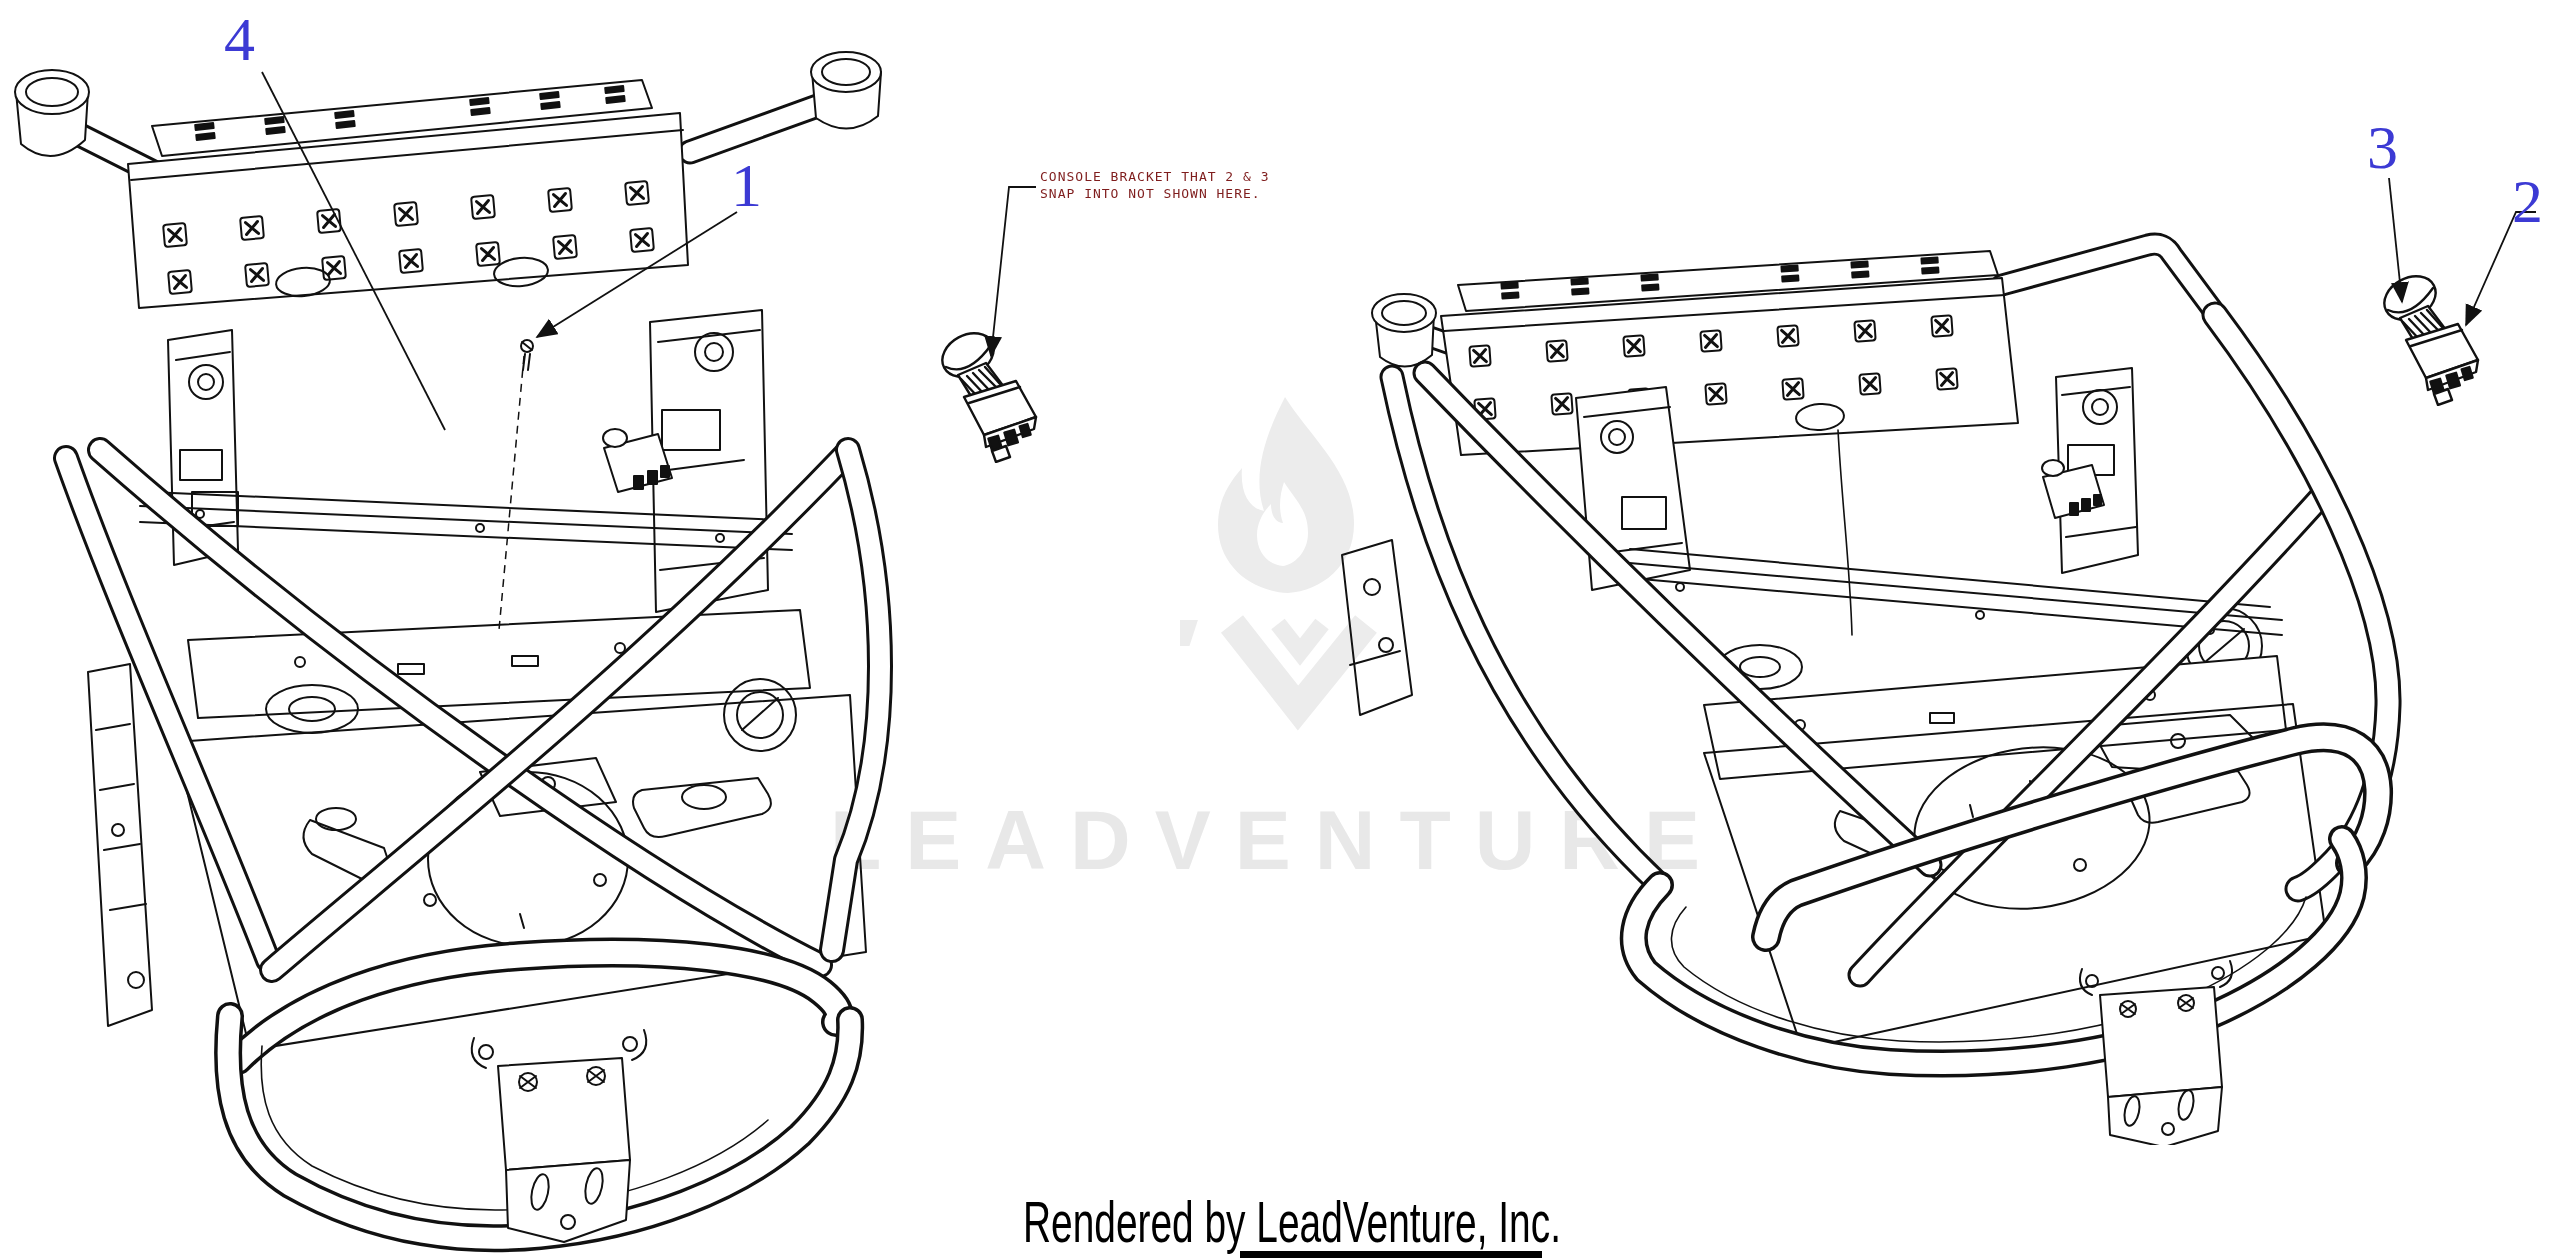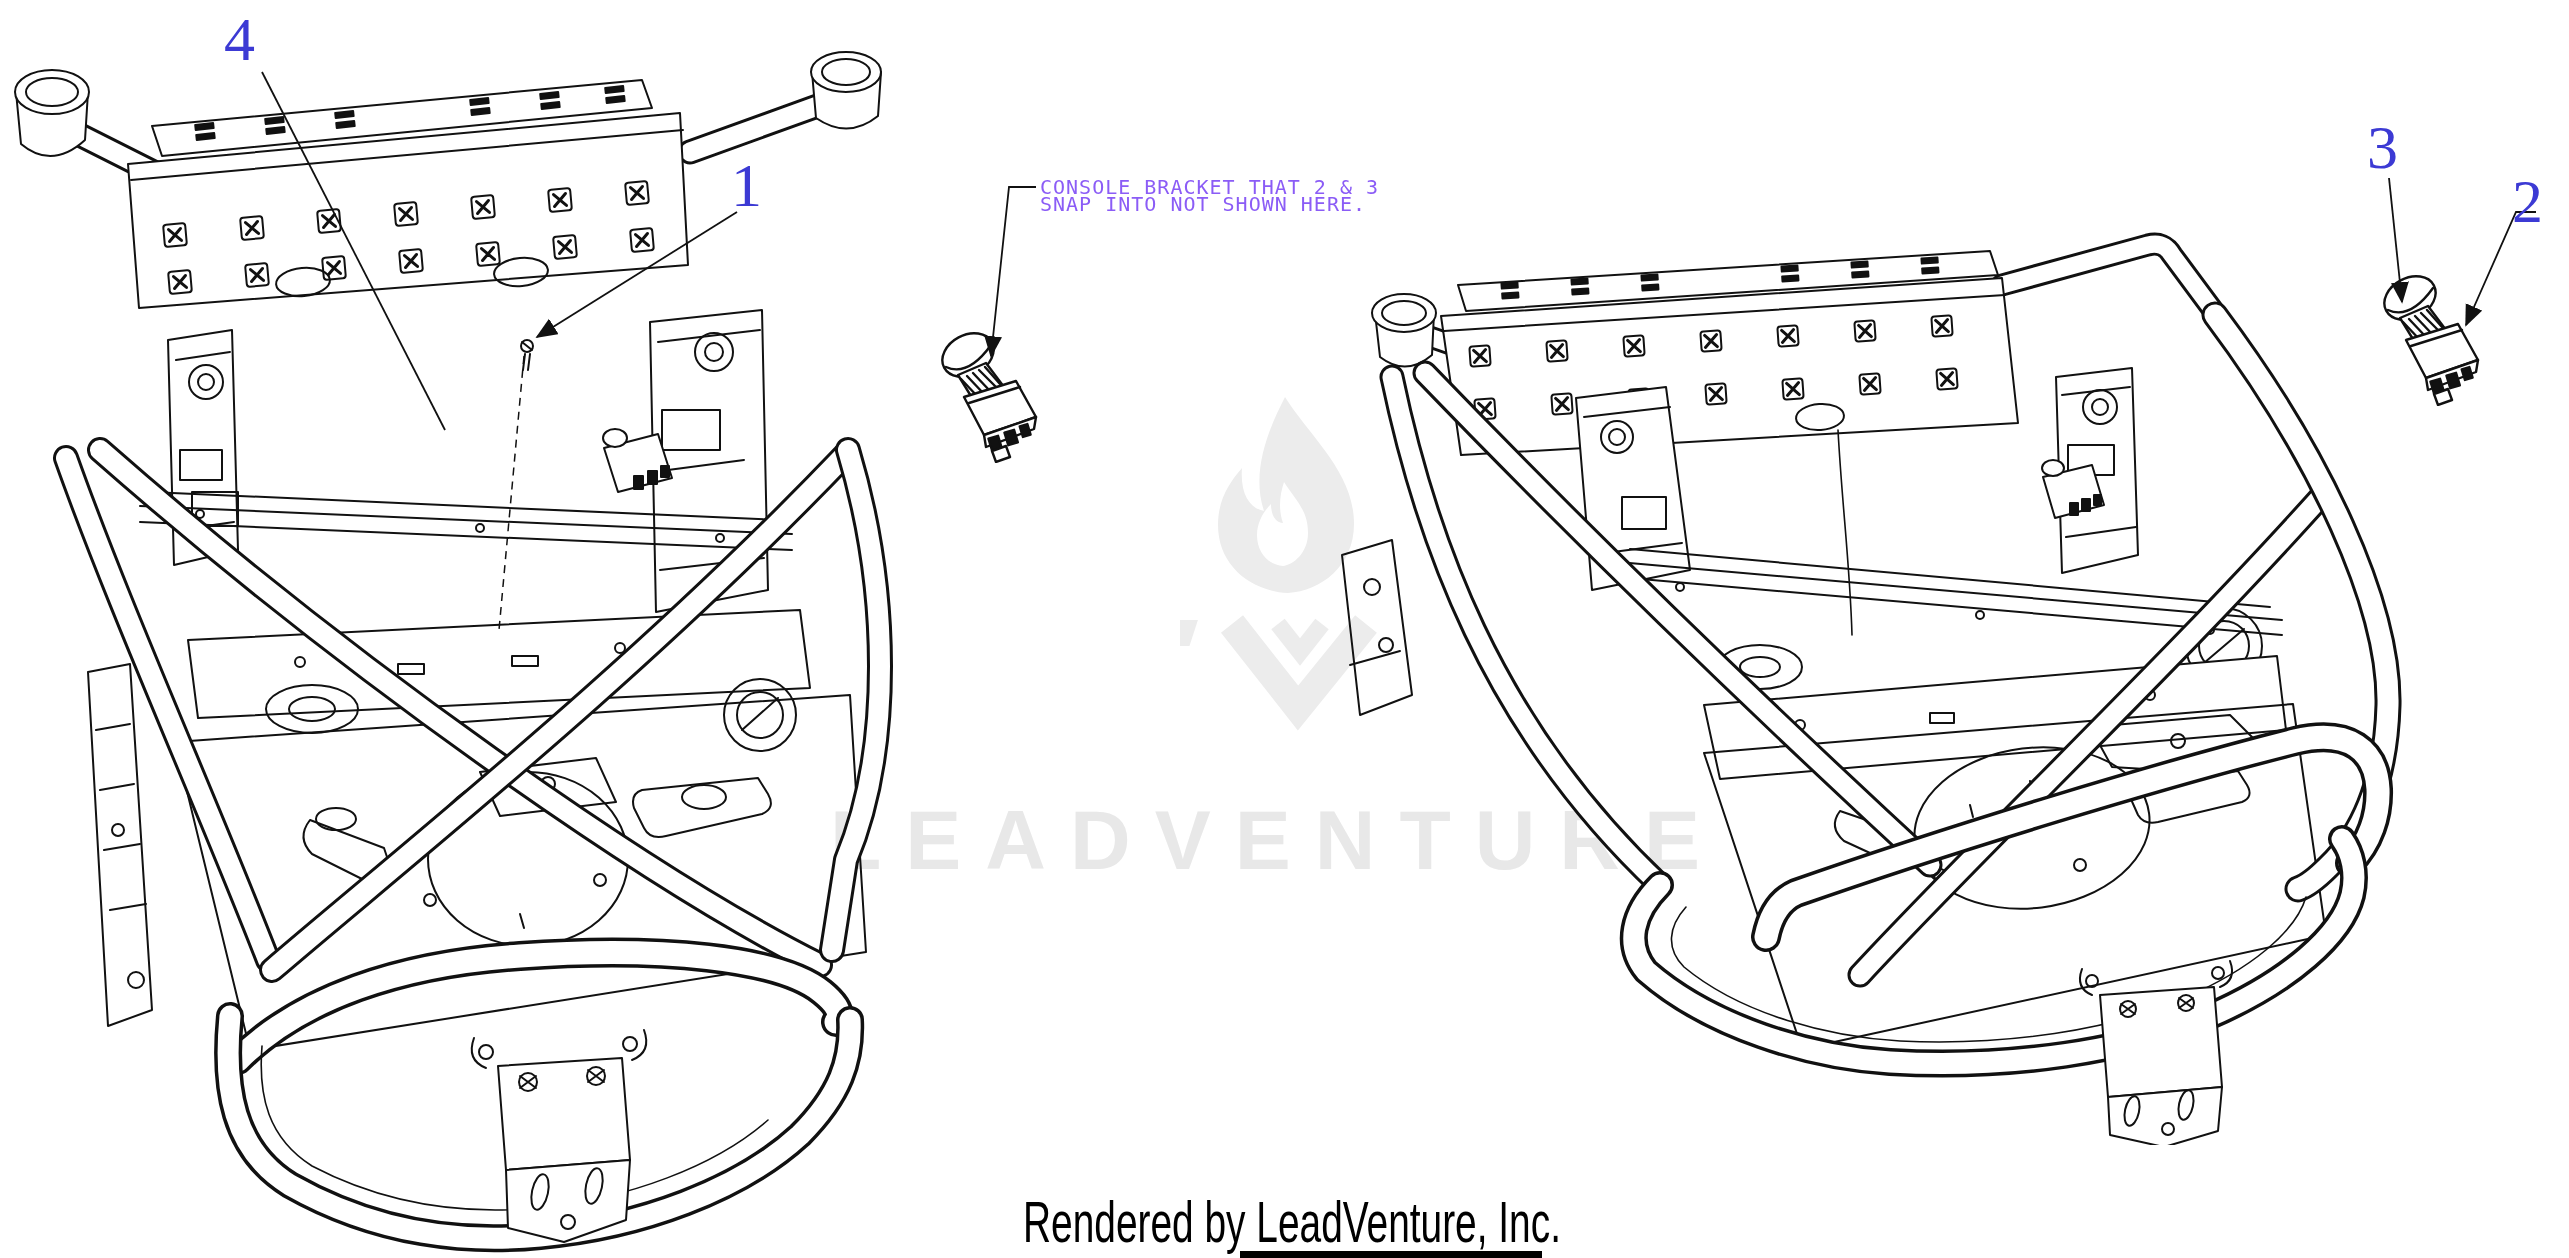--- a/index.html
+++ b/index.html
@@ -19,23 +19,23 @@
   #switch-right{left:2370px;top:268px;}
   #leader-overlay{position:absolute;left:0;top:0;z-index:3;}
   
   .callout{position:absolute;z-index:4;font-family:"Liberation Serif",serif;
            font-size:62px;line-height:62px;color:var(--callout_blue,#3c3ad4);cursor:pointer;}
   #callout-4{left:224px;top:8px;}
   #callout-1{left:731px;top:154px;}
   #callout-3{left:2367px;top:116px;}
   #callout-2{left:2512px;top:170px;}
   
-  #note{position:absolute;left:1040px;top:179px;z-index:4;
+  #note{position:absolute;left:1040px;top:169px;z-index:4;
         font-family:"DejaVu Sans Mono","Liberation Mono",monospace;
-        font-size:20px;line-height:16.5px;letter-spacing:1px;color:#8b5cf6;white-space:nowrap;}
+        font-size:13px;line-height:16.5px;letter-spacing:1px;color:#7f1d1d;white-space:nowrap;}
   
   #footer-credit{position:absolute;left:1023px;top:1188px;z-index:4;color:#000;
         font-family:"Liberation Sans",sans-serif;font-size:58px;white-space:nowrap;
         transform:scaleX(0.67);transform-origin:left center;}
   #footer-bar{position:absolute;left:1240px;top:1251px;width:302px;height:7px;background:#000;z-index:4;}
 </style>
 </head>
 <body>
 
 <div id="page">

